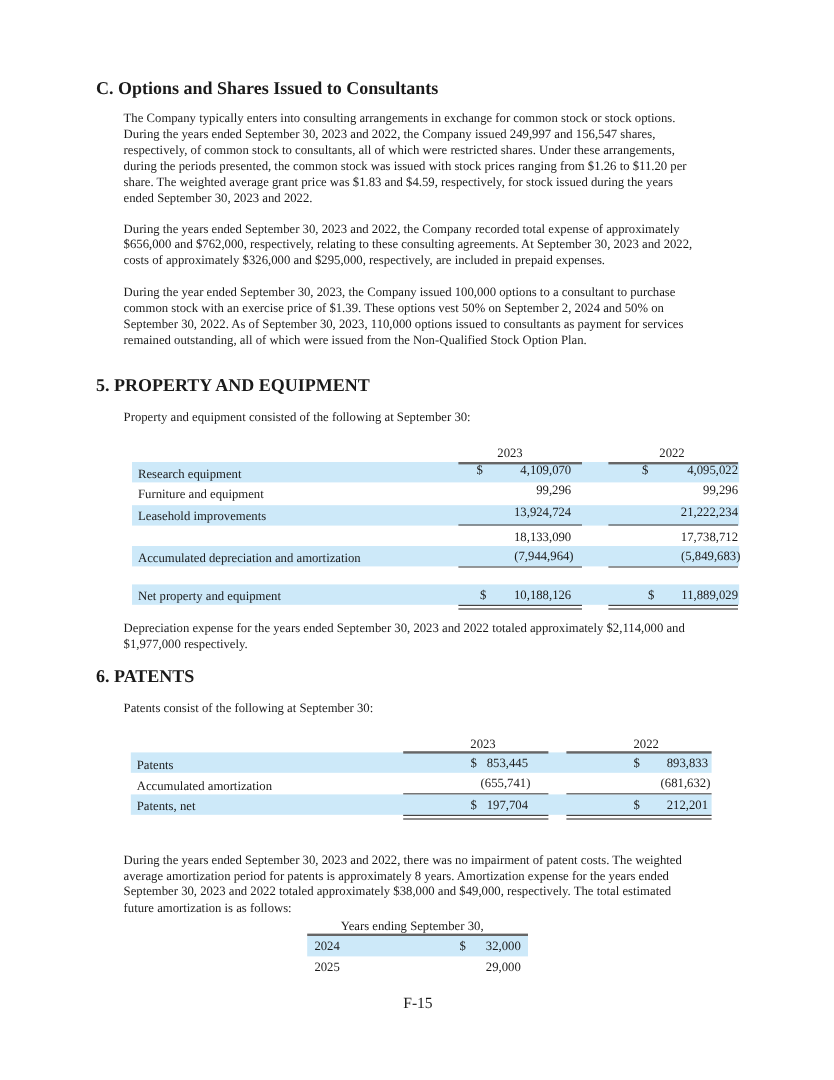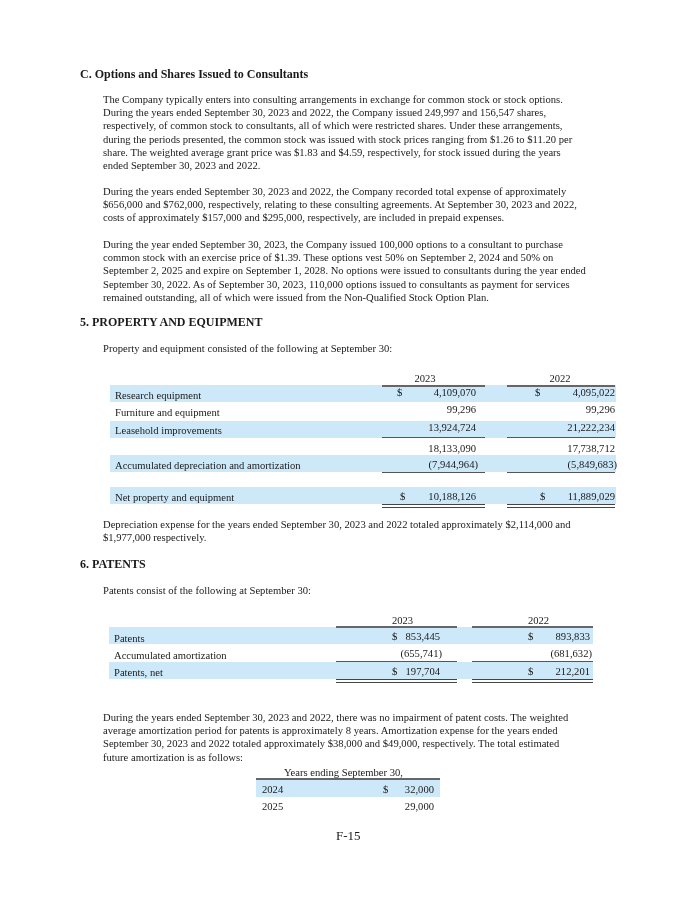--- a/index.html
+++ b/index.html
@@ -3,21 +3,21 @@
 <meta charset="utf-8">
 <style>
   html, body { margin: 0; padding: 0; background: #ffffff; }
   body {
     width: 695px; height: 900px; position: relative; overflow: hidden;
     font-family: "Liberation Serif", "DejaVu Serif", serif;
     color: #1a1a1a; font-size: 10.6px; line-height: 13.2px;
   }
   .abs { position: absolute; }
   .para { text-align: justify; text-align-last: left; }
-  .heading { font-weight: bold; font-size: 12px; }
+  .heading { font-weight: bold; font-size: 15px; }
   .row-band { position: absolute; background: #cde9f9; }
   .cell { position: absolute; white-space: nowrap; }
   .num { text-align: right; }
   .uline { position: absolute; height: 1px; background: #555; }
   .dbl { position: absolute; height: 4px; border-top: 1.5px solid #444; border-bottom: 1.5px solid #444; box-sizing: border-box; }
   .hdrline { position: absolute; height: 2px; background: #666; }
 </style>
 </head>
 <body>
 
@@ -28,27 +28,26 @@
   <div class="para">During the years ended September 30, 2023 and 2022, the Company issued 249,997 and 156,547 shares,</div>
   <div class="para">respectively, of common stock to consultants, all of which were restricted shares.  Under these arrangements,</div>
   <div class="para">during the periods presented, the common stock was issued with stock prices ranging from $1.26 to $11.20 per</div>
   <div class="para">share. The weighted average grant price was $1.83 and $4.59, respectively, for stock issued during the years</div>
   <div class="para">ended September 30, 2023 and 2022.</div>
 </div>
 
 <div class="abs" style="left:103px; top:185px; width:512px;">
   <div class="para">During the years ended September 30, 2023 and 2022, the Company recorded total expense of approximately</div>
   <div class="para">$656,000 and $762,000, respectively, relating to these consulting agreements. At September 30, 2023 and 2022,</div>
-  <div class="para">costs of approximately $157,000 and $295,000, respectively, are included in prepaid expenses.</div>
+  <div class="para">costs of approximately $326,000 and $295,000, respectively, are included in prepaid expenses.</div>
 </div>
 
 <div class="abs" style="left:103px; top:238px; width:512px;">
   <div class="para">During the year ended September 30, 2023, the Company issued 100,000 options to a consultant to purchase</div>
   <div class="para">common stock with an exercise price of $1.39.  These options vest 50% on September 2, 2024 and 50% on</div>
-  <div class="para">September 2, 2025 and expire on September 1, 2028.  No options were issued to consultants during the year ended</div>
   <div class="para">September 30, 2022.  As of September 30, 2023, 110,000 options issued to consultants as payment for services</div>
   <div class="para">remained outstanding, all of which were issued from the Non-Qualified Stock Option Plan.</div>
 </div>
 
 <div class="abs heading" style="left:80px; top:316px;">5.   PROPERTY AND EQUIPMENT</div>
 <div class="abs" style="left:103px; top:342px;">Property and equipment consisted of the following at September 30:</div>
 
 <div class="abs" style="left:0; top:0;">
 
   <div class="row-band" style="left:110px; top:385px; width:506px; height:17px;"></div>

